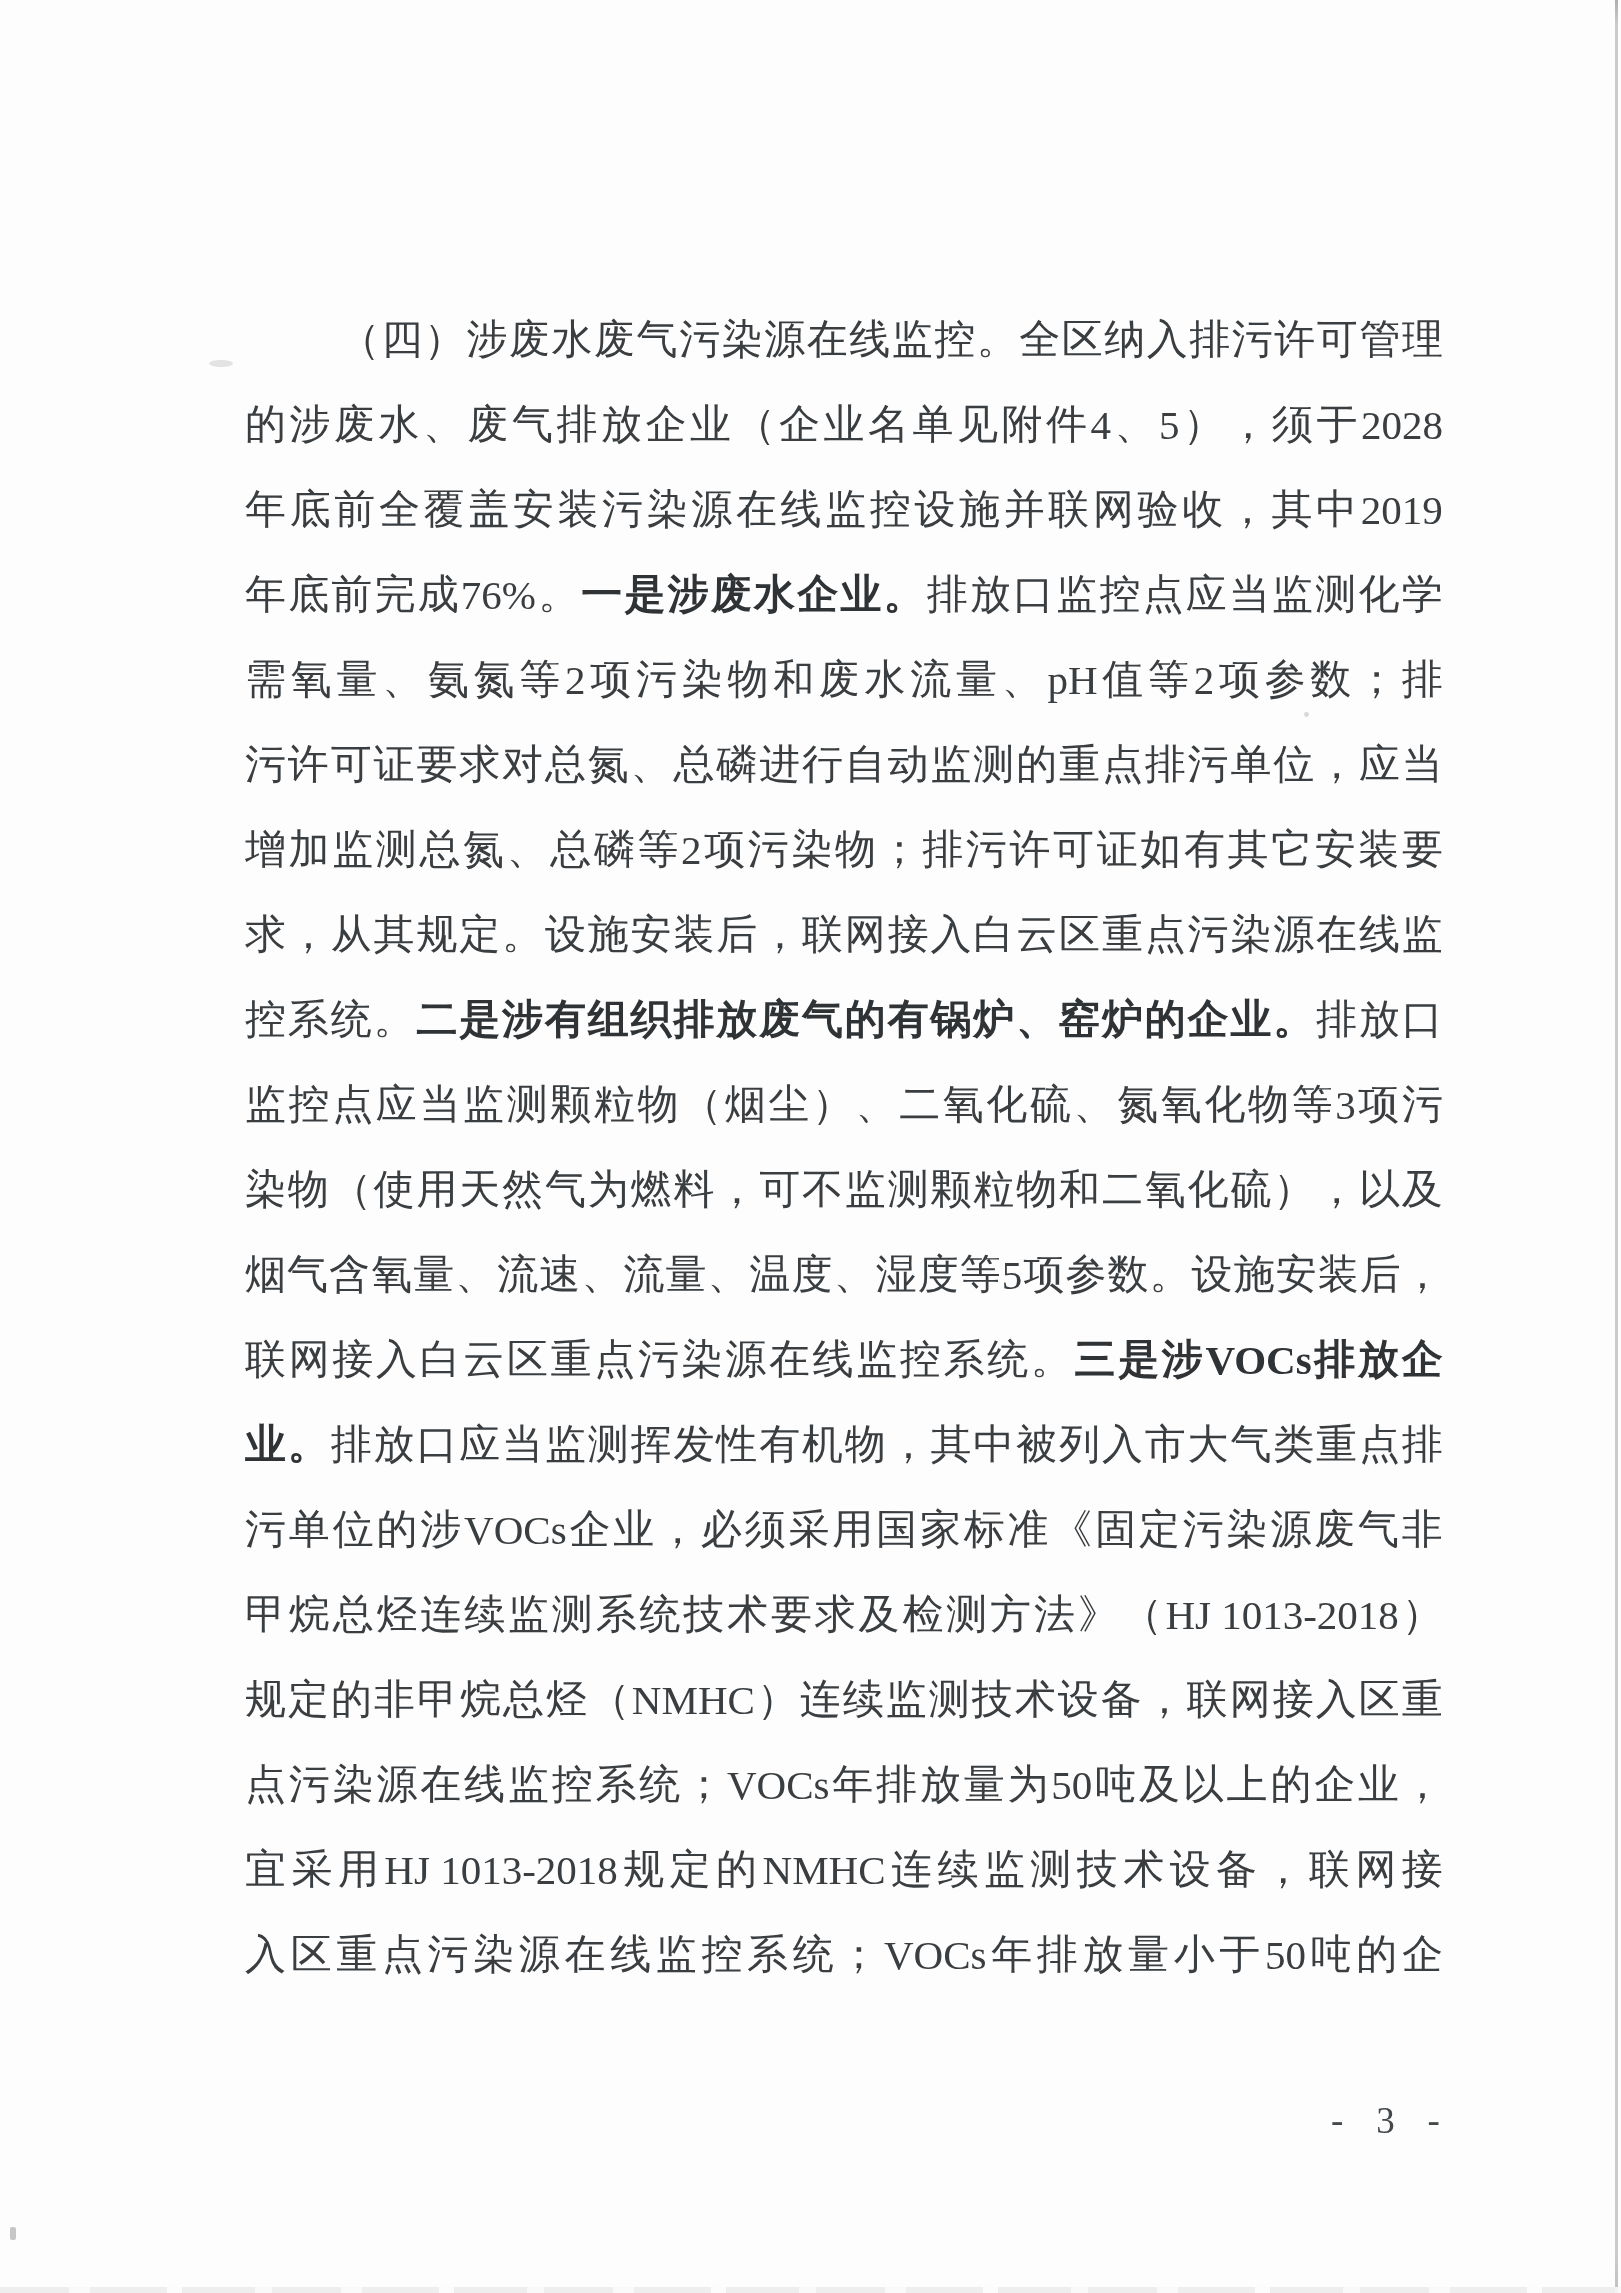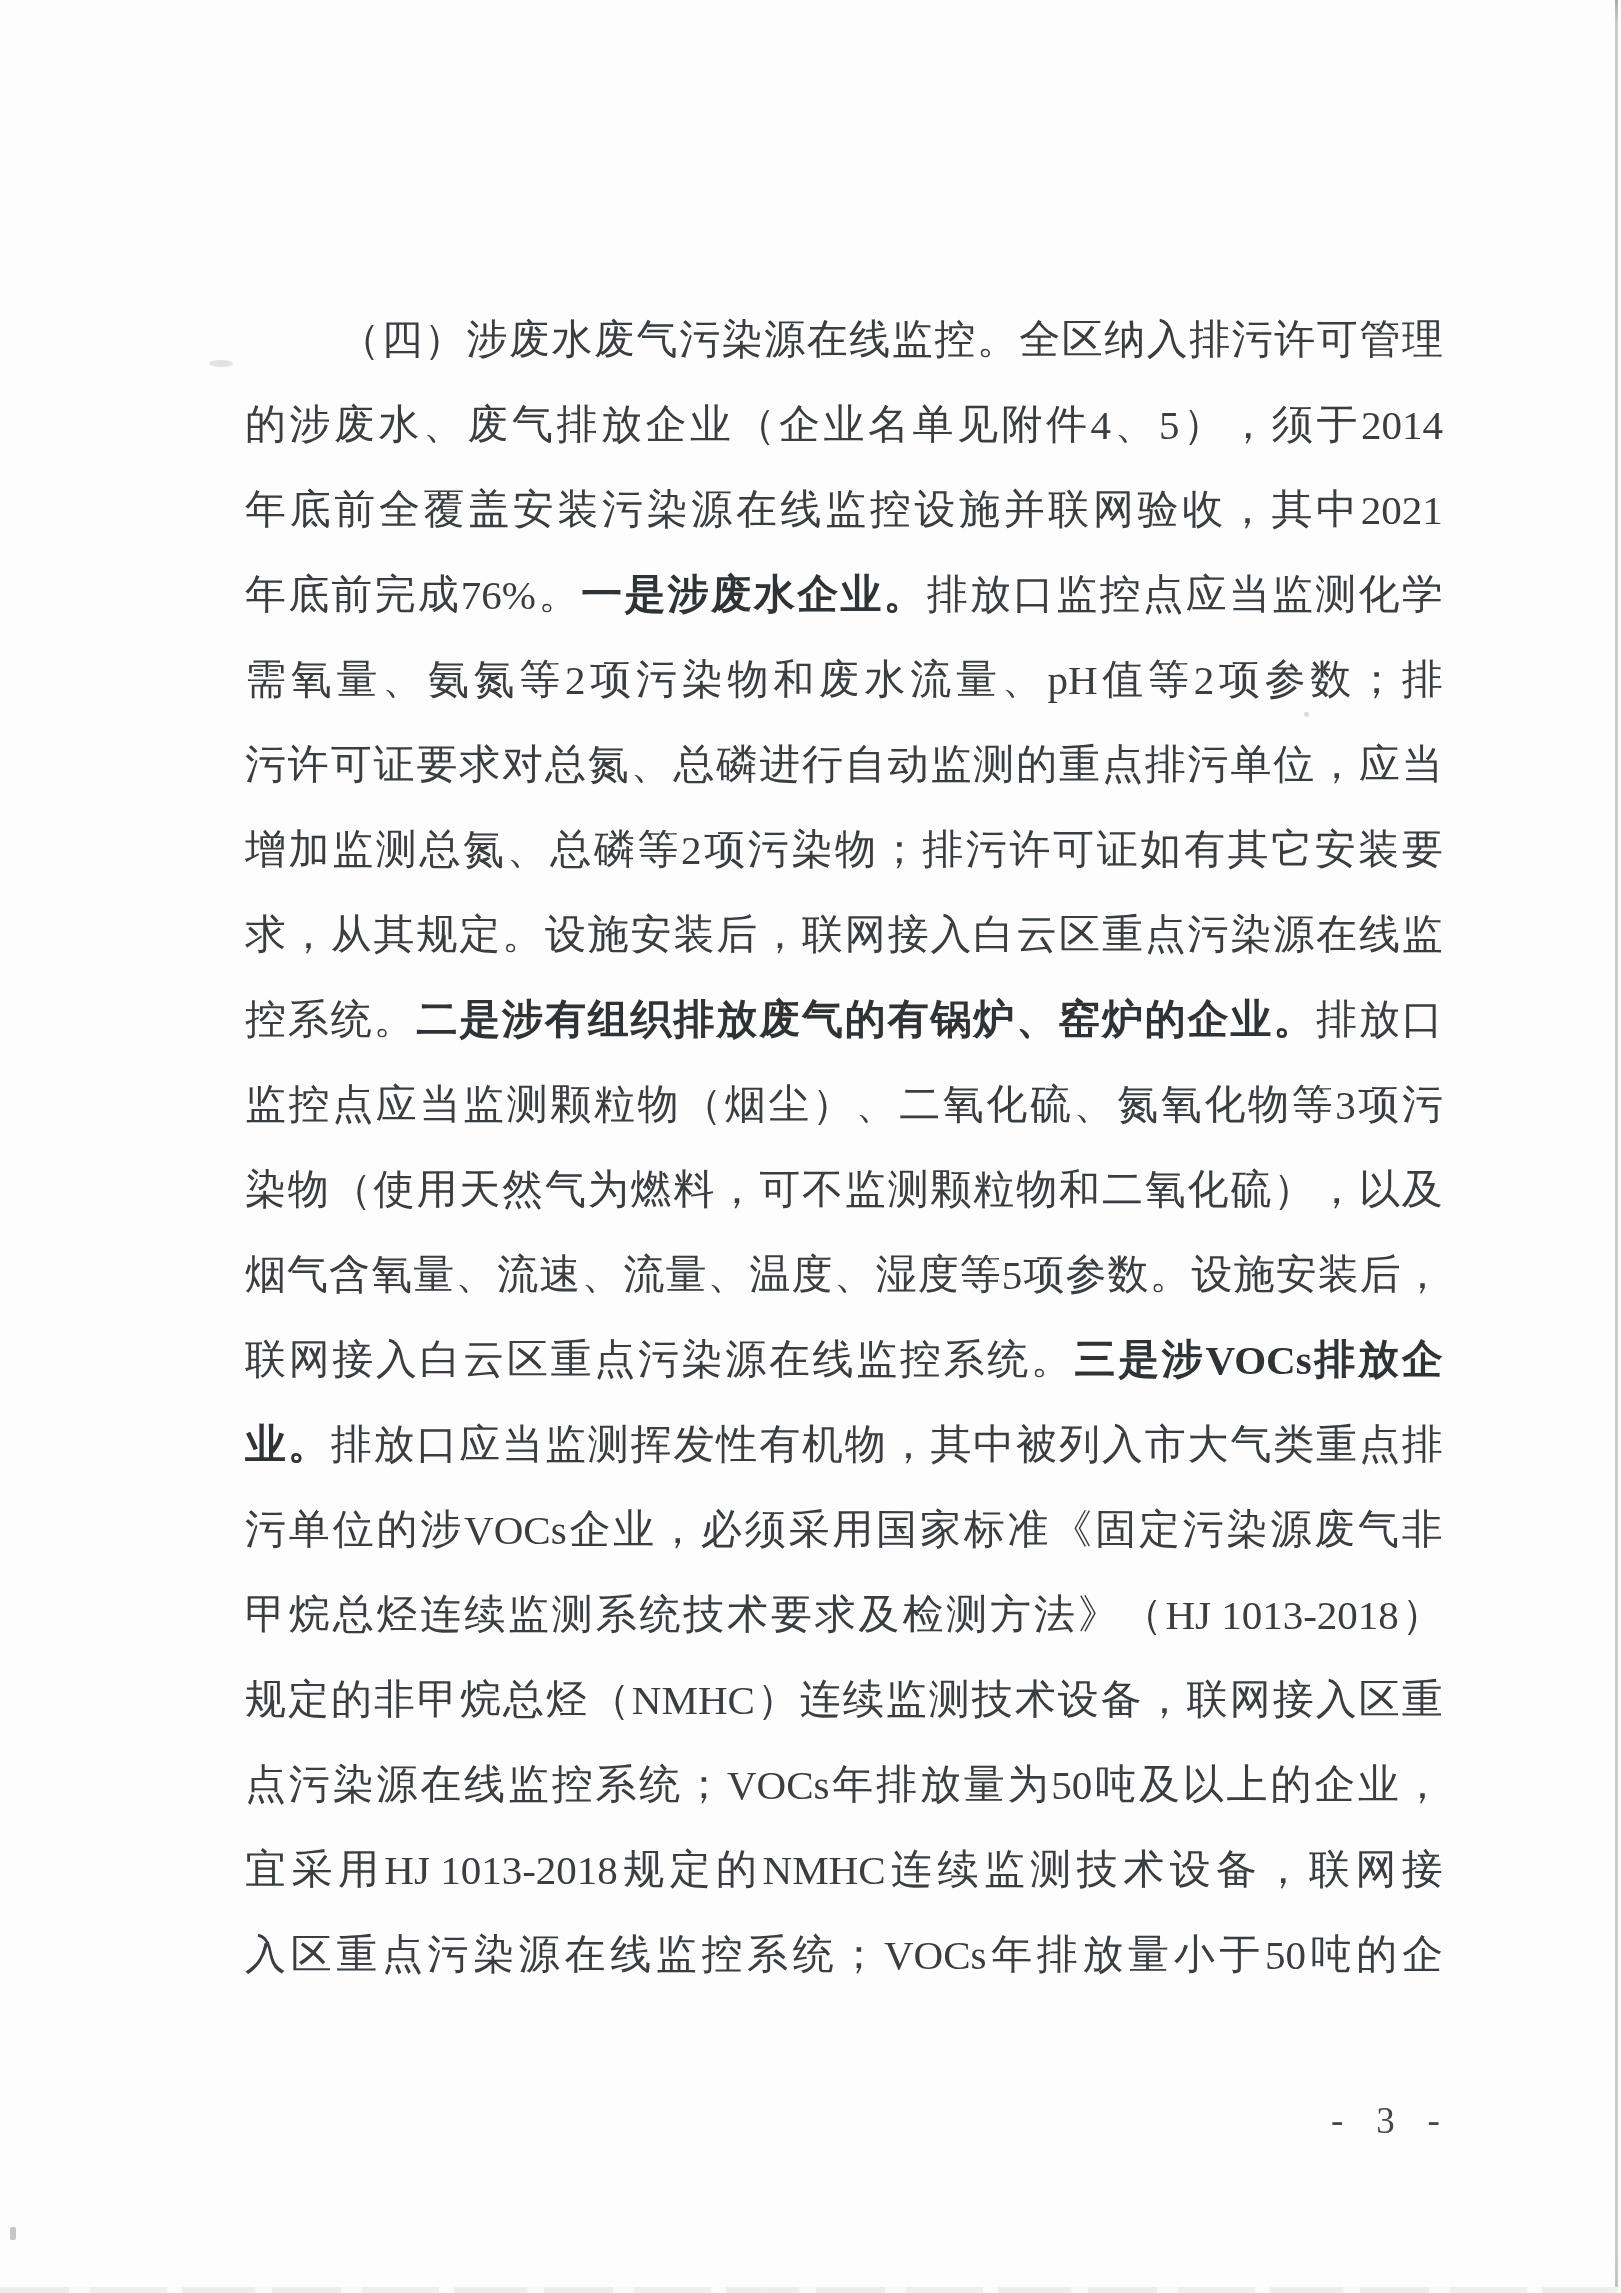--- a/index.html
+++ b/index.html
@@ -116,21 +116,21 @@
         <span>见</span>
         <span>附</span>
         <span>件</span>
         <span>4</span>
         <span>、</span>
         <span>5</span>
         <span>）</span>
         <span>，</span>
         <span>须</span>
         <span>于</span>
-        <span>2014</span>
+        <span>2028</span>
       </div>
       <div class="line">
         <span>年</span>
         <span>底</span>
         <span>前</span>
         <span>全</span>
         <span>覆</span>
         <span>盖</span>
         <span>安</span>
         <span>装</span>
@@ -144,21 +144,21 @@
         <span>设</span>
         <span>施</span>
         <span>并</span>
         <span>联</span>
         <span>网</span>
         <span>验</span>
         <span>收</span>
         <span>，</span>
         <span>其</span>
         <span>中</span>
-        <span>2021</span>
+        <span>2019</span>
       </div>
       <div class="line">
         <span>年</span>
         <span>底</span>
         <span>前</span>
         <span>完</span>
         <span>成</span>
         <span>76%</span>
         <span>。</span>
         <span class="b">一</span>

